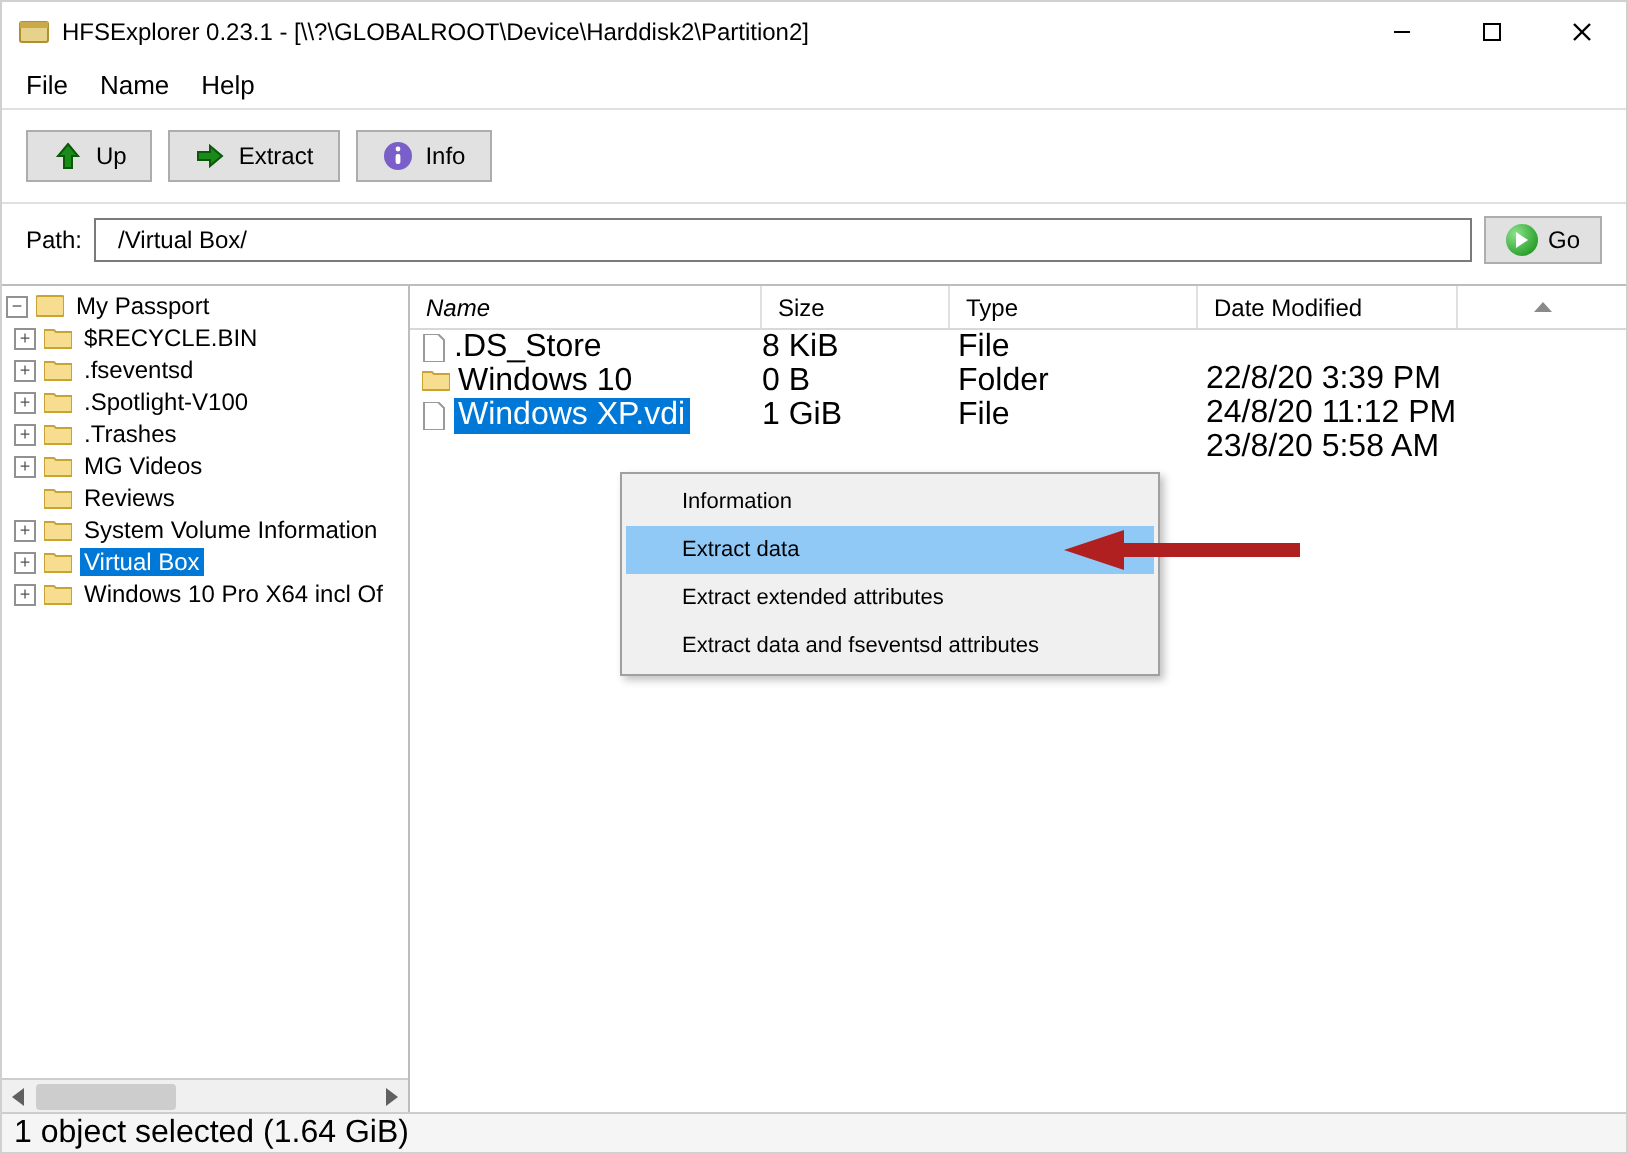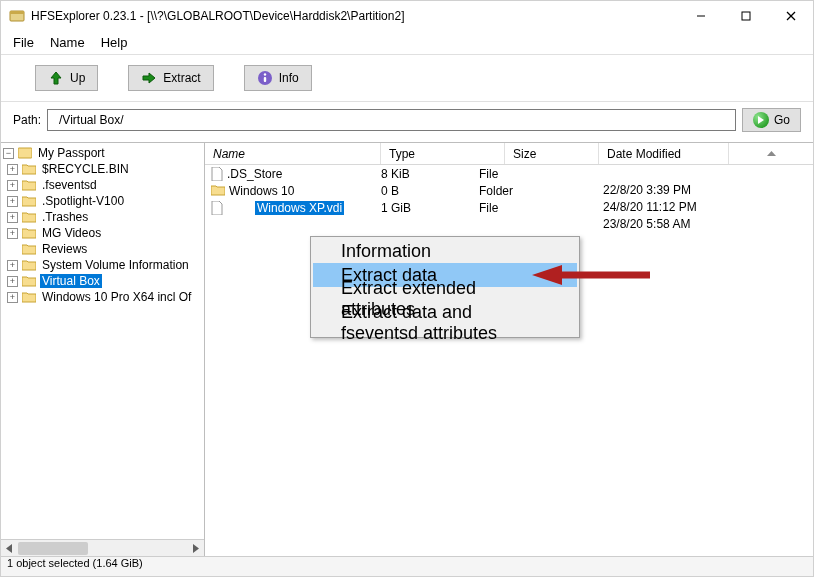--- a/index.html
+++ b/index.html
@@ -11,21 +11,21 @@
   .titlebar .app-icon { width:16px; height:16px; margin-right:6px; }
   .titlebar .title { flex:1; font-size:12px; }
   .titlebar .winbtn { width:45px; height:30px; display:flex; align-items:center; justify-content:center; }
 
   
   .menubar { display:flex; gap:4px; padding:2px 6px; font-size:13px; }
   .menubar .mitem { padding:2px 6px; cursor:default; }
 
   
   .toolbar { display:flex; gap:8px; padding:10px 12px; border-top:1px solid #e0e0e0; border-bottom:1px solid #e0e0e0; }
-  .tbtn { display:flex; align-items:center; gap:6px; padding:4px 12px; border:1px solid #adadad; background:#e1e1e1; font-size:12px; cursor:default;margin-left:22px; }
+  .tbtn { display:flex; align-items:center; gap:6px; padding:4px 12px; border:1px solid #adadad; background:#e1e1e1; font-size:12px; cursor:default; }
   .tbtn .ticon { width:16px; height:16px; display:inline-block; }
 
   
   .pathrow { display:flex; align-items:center; gap:6px; padding:6px 12px 10px 12px; }
   .pathrow .label { font-size:12px; }
   .pathrow .pathinput { flex:1; height:22px; border:1px solid #7a7a7a; padding:0 11px; font-size:12px; background:#fff; }
   .gobtn { display:flex; align-items:center; gap:5px; padding:3px 10px; border:1px solid #adadad; background:#e1e1e1; font-size:12px; cursor:default; }
   .gobtn .goicon { width:16px; height:16px; border-radius:50%; background:radial-gradient(circle at 30% 30%, #8be28b, #0a8a0a); position:relative; }
   .gobtn .goicon::after { content:""; position:absolute; left:5px; top:4px; width:0; height:0; border-top:4px solid transparent; border-bottom:4px solid transparent; border-left:6px solid #fff; }
 
@@ -51,39 +51,39 @@
   .list { flex:1; display:flex; flex-direction:column; background:#fff; position:relative; }
   .listhead { display:flex; height:22px; border-bottom:1px solid #d8d8d8; font-size:12px; }
   .listhead .col { display:flex; align-items:center; padding:0 8px; border-right:1px solid #e0e0e0; background:#fff; }
   .listhead .col.name { width:176px;font-style:italic; }
   .listhead .col.size { width:94px; }
   .listhead .col.type { width:124px; }
   .listhead .col.date { width:130px; }
   .listhead .col.rest { flex:1; border-right:none; justify-content:center; color:#666; }
 
   .listbody { flex:1; position:relative; }
-  .lrow { display:flex; height:17px; align-items:center; font-size:12px; }
+  .lrow { display:flex; height:17px; align-items:center; font-size:16px; }
   .lrow .cname { width:176px; display:flex; align-items:center; padding-left:6px; gap:4px; }
   .lrow .csize { width:94px; text-align:left; padding-right:10px; }
   .lrow .ctype { width:124px; padding-left:4px; }
   .lrow .cdate { width:130px; padding-left:4px;margin-top:32px; }
-  .lrow.selected .cname .txt { background:#0078d7; color:#fff; padding:0 2px;margin-left:28px; }
+  .lrow.selected .cname .txt { background:#0078d7; color:#fff; padding:0 2px; }
 
   .ficon-folder { width:14px; height:11px; }
   .ficon-file { width:12px; height:14px; }
 
   
   .ctxmenu { position:absolute; top:71px; left:105px; width:270px; background:#f0f0f0; border:1px solid #a0a0a0; box-shadow:2px 2px 4px rgba(0,0,0,0.25); padding:2px; z-index:10; }
-  .ctxmenu .citem { height:24px; display:flex; align-items:center; padding:0 28px; font-size:18px; }
+  .ctxmenu .citem { height:24px; display:flex; align-items:center; padding:0 28px; font-size:11px; }
   .ctxmenu .citem.hover { background:#90c8f6; }
 
   .red-arrow { position:absolute; top:99px; left:327px; width:120px; height:22px; z-index:11; pointer-events:none; }
 
   
-  .status { height:20px; border-top:1px solid #cdcdcd; display:flex; align-items:flex-start; padding:0 6px; font-size:11px; background:#f5f5f5; }
+  .status { height:20px; border-top:1px solid #cdcdcd; display:flex; align-items:center; padding:0 6px; font-size:16px; background:#f5f5f5; }
 </style>
 </head>
 <body>
 
 <div class="titlebar">
   <svg class="app-icon" viewBox="0 0 16 16">
     <rect x="1" y="3" width="14" height="10" rx="1" fill="#e6d28a" stroke="#b08f2f"></rect>
     <rect x="1" y="3" width="14" height="3" fill="#c9a94a"></rect>
   </svg>
   <span class="title">HFSExplorer 0.23.1 - [\\?\GLOBALROOT\Device\Harddisk2\Partition2]</span>
@@ -231,22 +231,22 @@
         <svg width="7" height="9" viewBox="0 0 7 9">
             <path d="M1 0 L7 4.5 L1 9 Z" fill="#606060"></path>
           </svg>
       </div>
     </div>
   </div>
 
   <div class="list">
     <div class="listhead">
       <div class="col name">Name</div>
+      <div class="col size">Size</div>
       <div class="col type">Type</div>
-      <div class="col size">Size</div>
       <div class="col date">Date Modified</div>
       <div class="col rest">
         <svg width="9" height="5" viewBox="0 0 9 5">
             <path d="M0 5 L4.5 0 L9 5 Z" fill="#8a8a8a"></path>
           </svg>
       </div>
     </div>
     <div class="listbody">
       <div class="lrow">
         <div class="cname">

